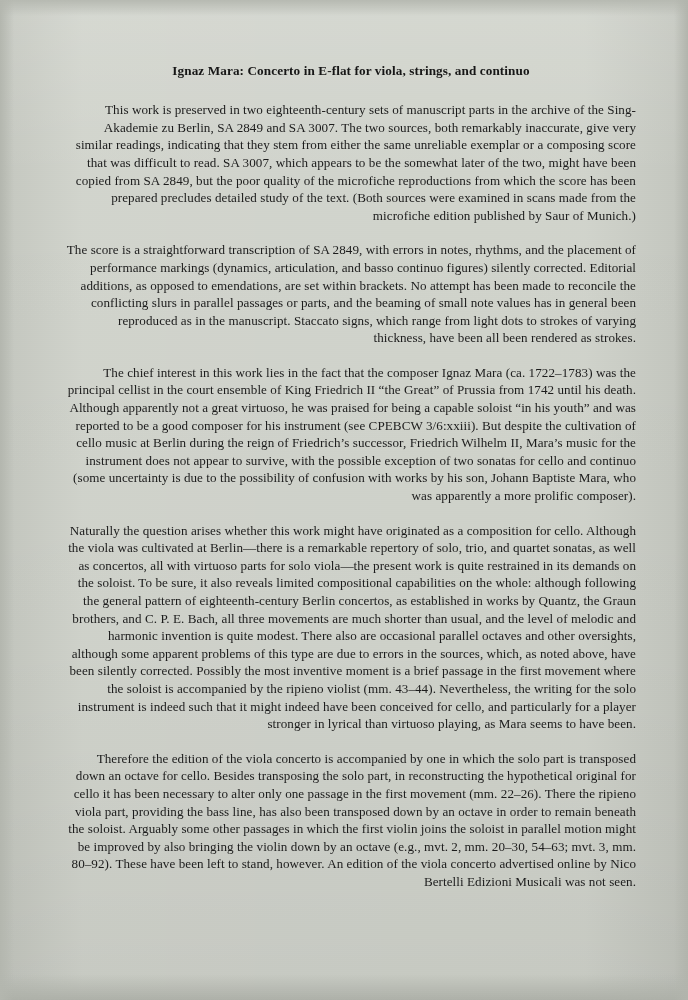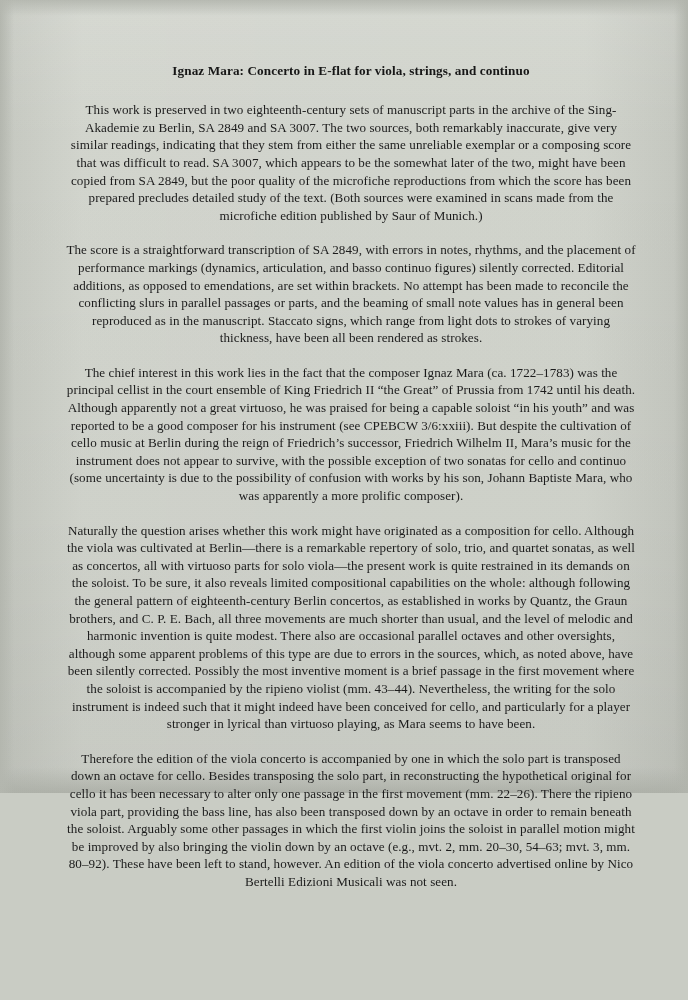--- a/index.html
+++ b/index.html
@@ -9,21 +9,21 @@
   body {
     width: 688px;
     height: 1000px;
     background: #c9ccc4;
     font-family: "Liberation Serif", serif;
     overflow: hidden;
   }
   .page {
     position: relative;
     width: 688px;
-    height: 793px;
+    height: 1000px;
     background: #cfd2ca;
     background-image:
       linear-gradient(to bottom, rgba(255,255,255,0.10), rgba(255,255,255,0.0) 18%, rgba(0,0,0,0.015) 65%, rgba(0,0,0,0.05)),
       linear-gradient(to right, rgba(0,0,0,0.05), rgba(255,255,255,0.06) 12%, rgba(255,255,255,0.04) 85%, rgba(0,0,0,0.06));
     box-sizing: border-box;
   }
   .paper-edge-top {
     position: absolute;
     top: 0; left: 0; right: 0;
     height: 16px;
@@ -63,21 +63,21 @@
     font-size: 13.2px;
     line-height: 1.3;
     margin: 0 0 22px 0;
     letter-spacing: 0.1px;
     color: #161616;
   }
   p.para {
     font-size: 13.1px;
     line-height: 17.6px;
     margin: 0 0 17px 0;
-    text-align: center;
+    text-align: right;
     color: #1b1b1b;
     letter-spacing: 0.005em;
   }
   p.para:last-child {
     margin-bottom: 0;
   }
   .signature {
     font-size: 13.1px;
     line-height: 17.6px;
     margin: 22px 0 0 0;

